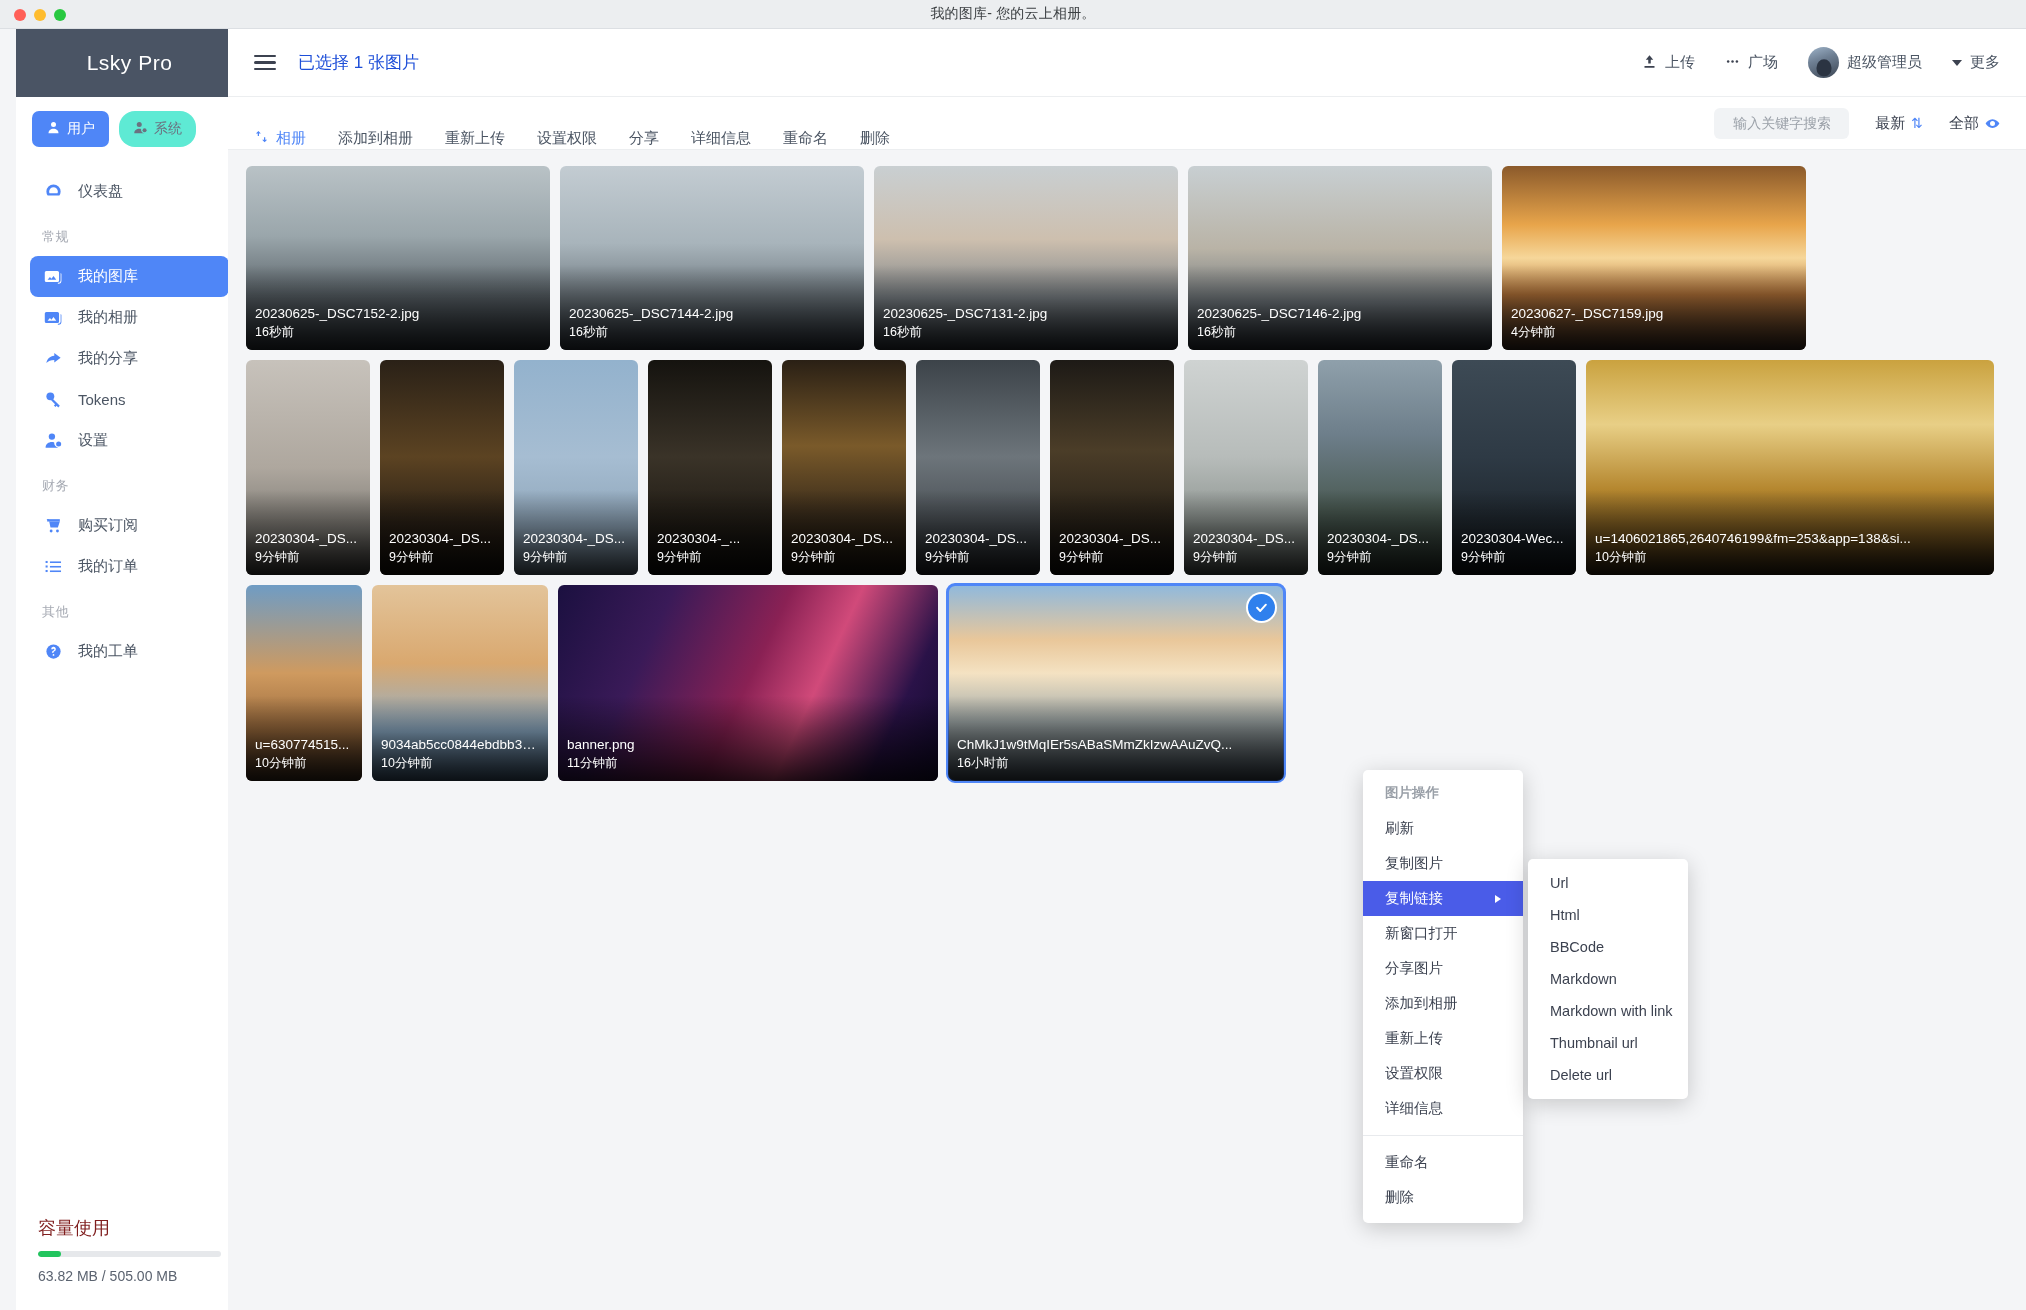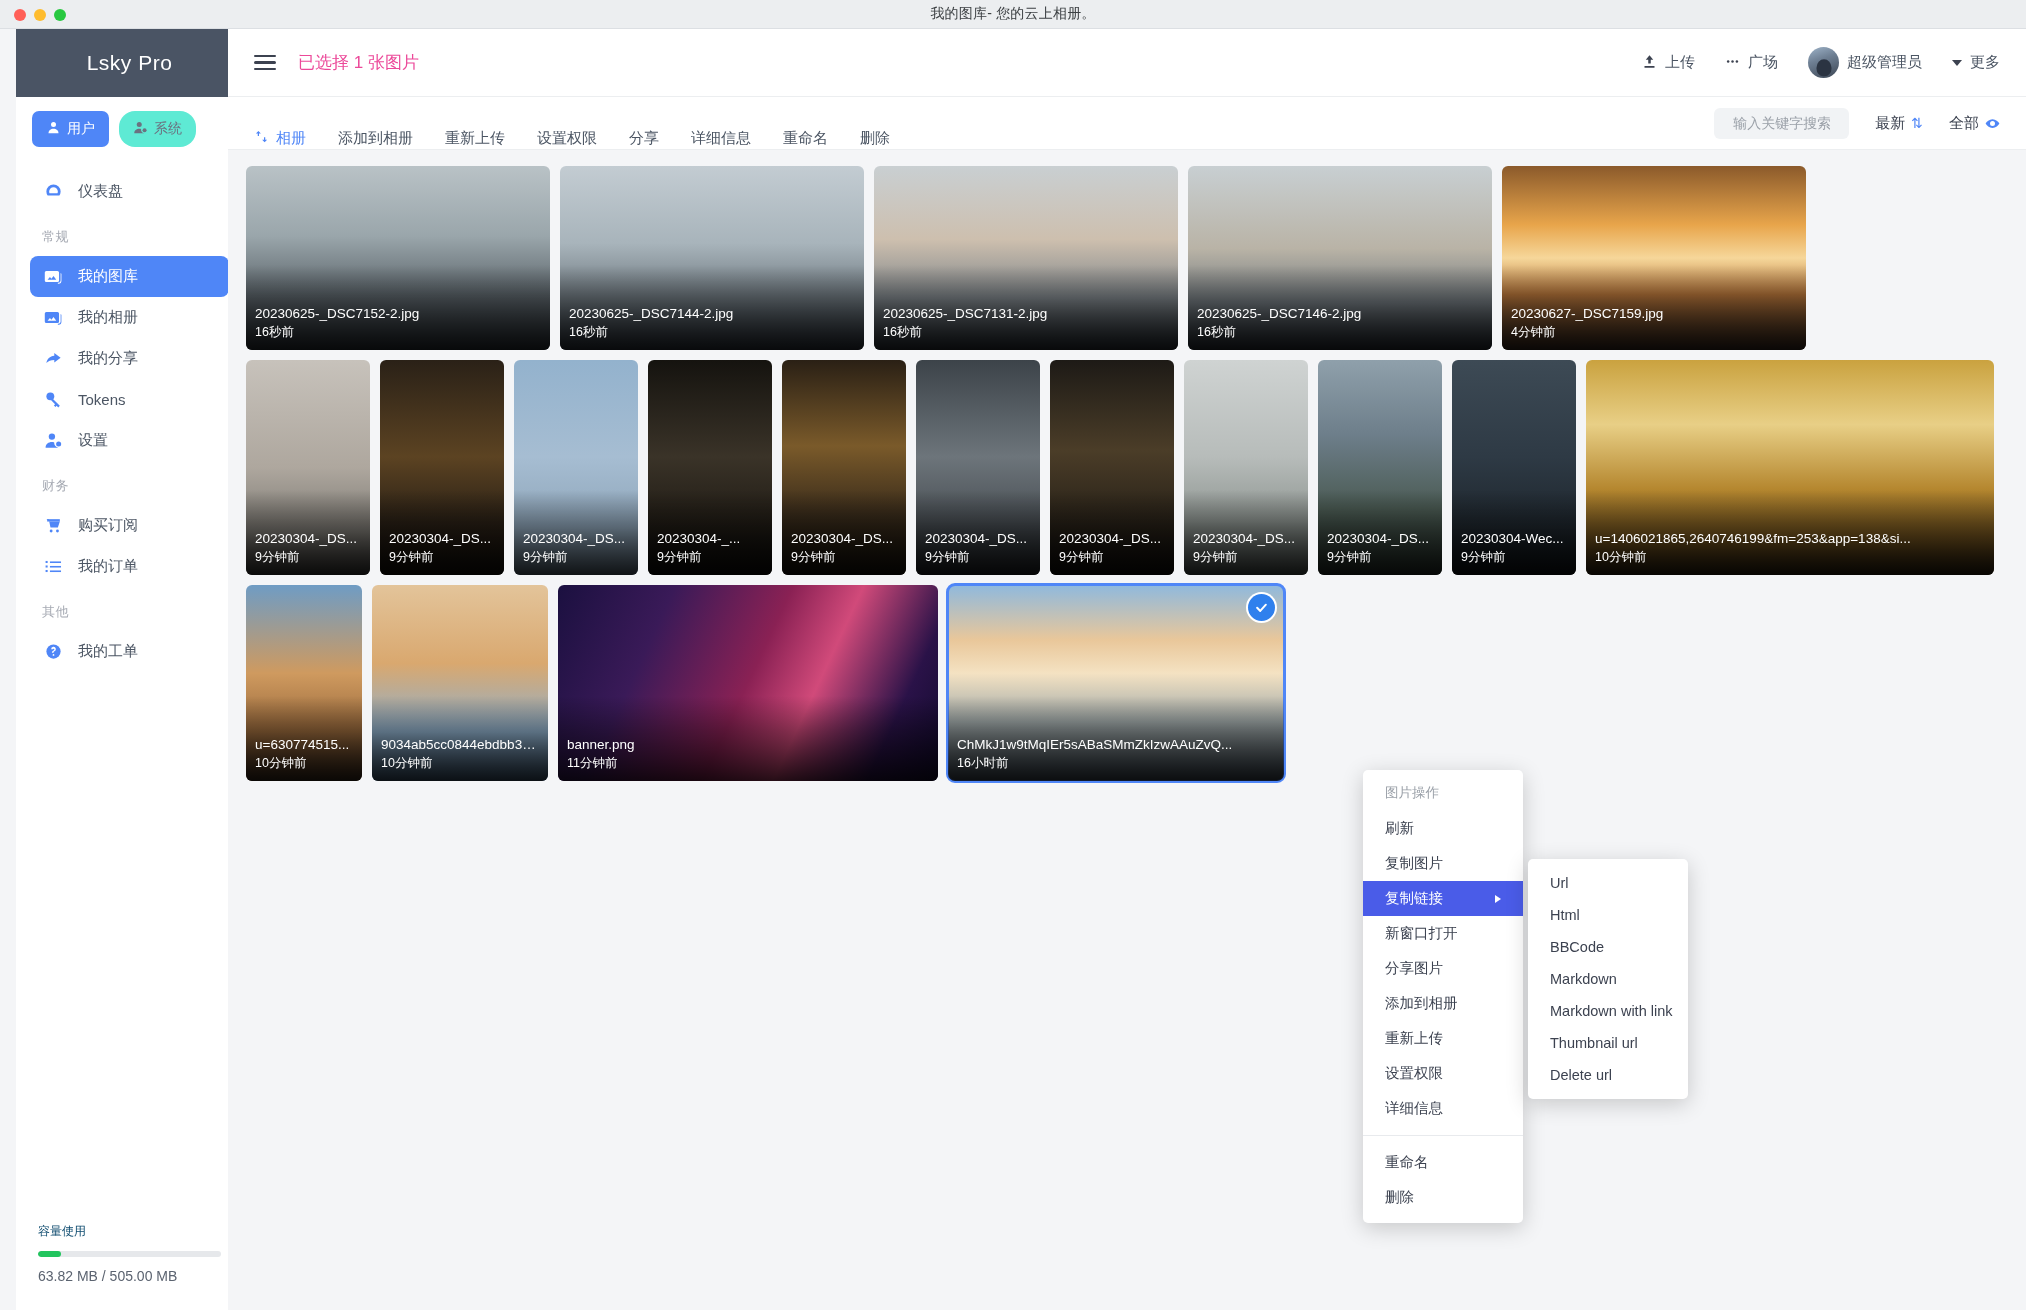--- a/index.html
+++ b/index.html
@@ -49,34 +49,34 @@
     display:flex; align-items:center; gap:15px;
     margin:0 14px; padding:11px 14px; border-radius:8px;
     font-size:15px; color:#4b5563; cursor:pointer;
   }
   .nav-item.active { background:#4f86f7; color:#fff; }
   .nav-item .ico { width:19px; height:19px; display:flex; align-items:center; justify-content:center; color:#4f86f7; flex:0 0 19px;}
   .nav-item.active .ico { color:#fff; }
   .nav-item .ico svg { width:19px; height:19px; fill:currentColor; }
 
   .storage { padding:0 22px 26px 22px; }
-  .storage-label { font-size:12px; color:#0c4a6e; margin-bottom:11px; }
+  .storage-label { font-size:18px; color:#7f1d1d; margin-bottom:11px; }
   .bar { height:6px; border-radius:4px; background:#e6e8eb; overflow:hidden; }
   .bar-fill { height:100%; background:#22c55e; border-radius:4px; }
   .storage-num { font-size:14px; color:#5b6370; margin-top:11px; }
 
   
   .header {
     position:absolute; left:228px; top:29px; width:1798px; height:68px;
     background:#fff; border-bottom:1px solid #eceef0;
     display:flex; align-items:center; padding:0 26px;
   }
   .hamburger { width:22px; height:16px; display:flex; flex-direction:column; justify-content:space-between; cursor:pointer; }
   .hamburger span { display:block; height:2.4px; background:#3c4250; border-radius:2px; }
-  .header-title { margin-left:22px; font-size:17px; color:#ec4899; }
+  .header-title { margin-left:22px; font-size:17px; color:#1d4ed8; }
   .header-right { margin-left:auto; display:flex; align-items:center; gap:30px; }
   .hr-item { display:flex; align-items:center; gap:8px; font-size:15px; color:#4b5563; cursor:pointer; }
   .hr-item svg { width:15px; height:15px; fill:#3c4250; }
   .avatar {
     width:31px; height:31px; border-radius:50%; overflow:hidden; flex:0 0 31px;
     background:linear-gradient(160deg,#9fb4c9 0%,#6e7f93 40%,#3c4654 100%);
     position:relative;
   }
   .avatar::after{
     content:""; position:absolute; left:50%; top:46%; transform:translate(-50%,-10%);
@@ -128,21 +128,21 @@
     background:#2f80ed; display:flex; align-items:center; justify-content:center;
     box-shadow:0 0 0 2px #fff;
   }
   .check svg{ width:15px;height:15px; }
 
   
   .ctxmenu {
     position:absolute; background:#fff; border-radius:5px;
     box-shadow:0 5px 22px rgba(0,0,0,.19); padding:8px 0; z-index:50;
   }
-  .ctx-title { font-size:13.5px; color:#9aa0a8; padding:6px 22px 9px 22px; }
+  .ctx-title { font-size:13.5px; color:#9aa0a8; padding:6px 22px 9px 22px;font-weight:bold; }
   .ctx-item {
     font-size:14.5px; color:#3c4250; padding:8px 22px; cursor:pointer;
     display:flex; align-items:center; justify-content:space-between; white-space:nowrap;
   }
   .ctx-item.hl { background:#4a5ce8; color:#fff; }
   .ctx-sep { height:1px; background:#e8eaed; margin:9px 0; }
   .arrow { width:0;height:0;border-top:4.5px solid transparent;border-bottom:4.5px solid transparent;border-left:6px solid currentColor; margin-left:26px;}
 </style>
 </head>
 <body>

